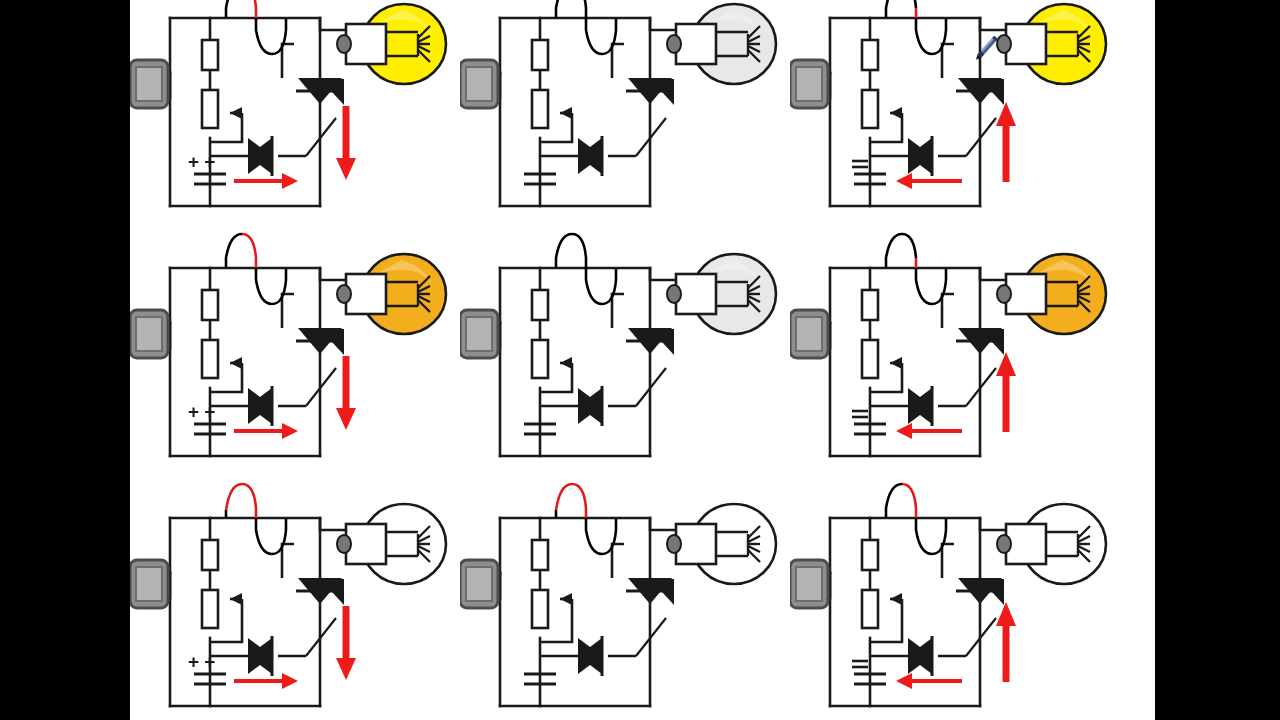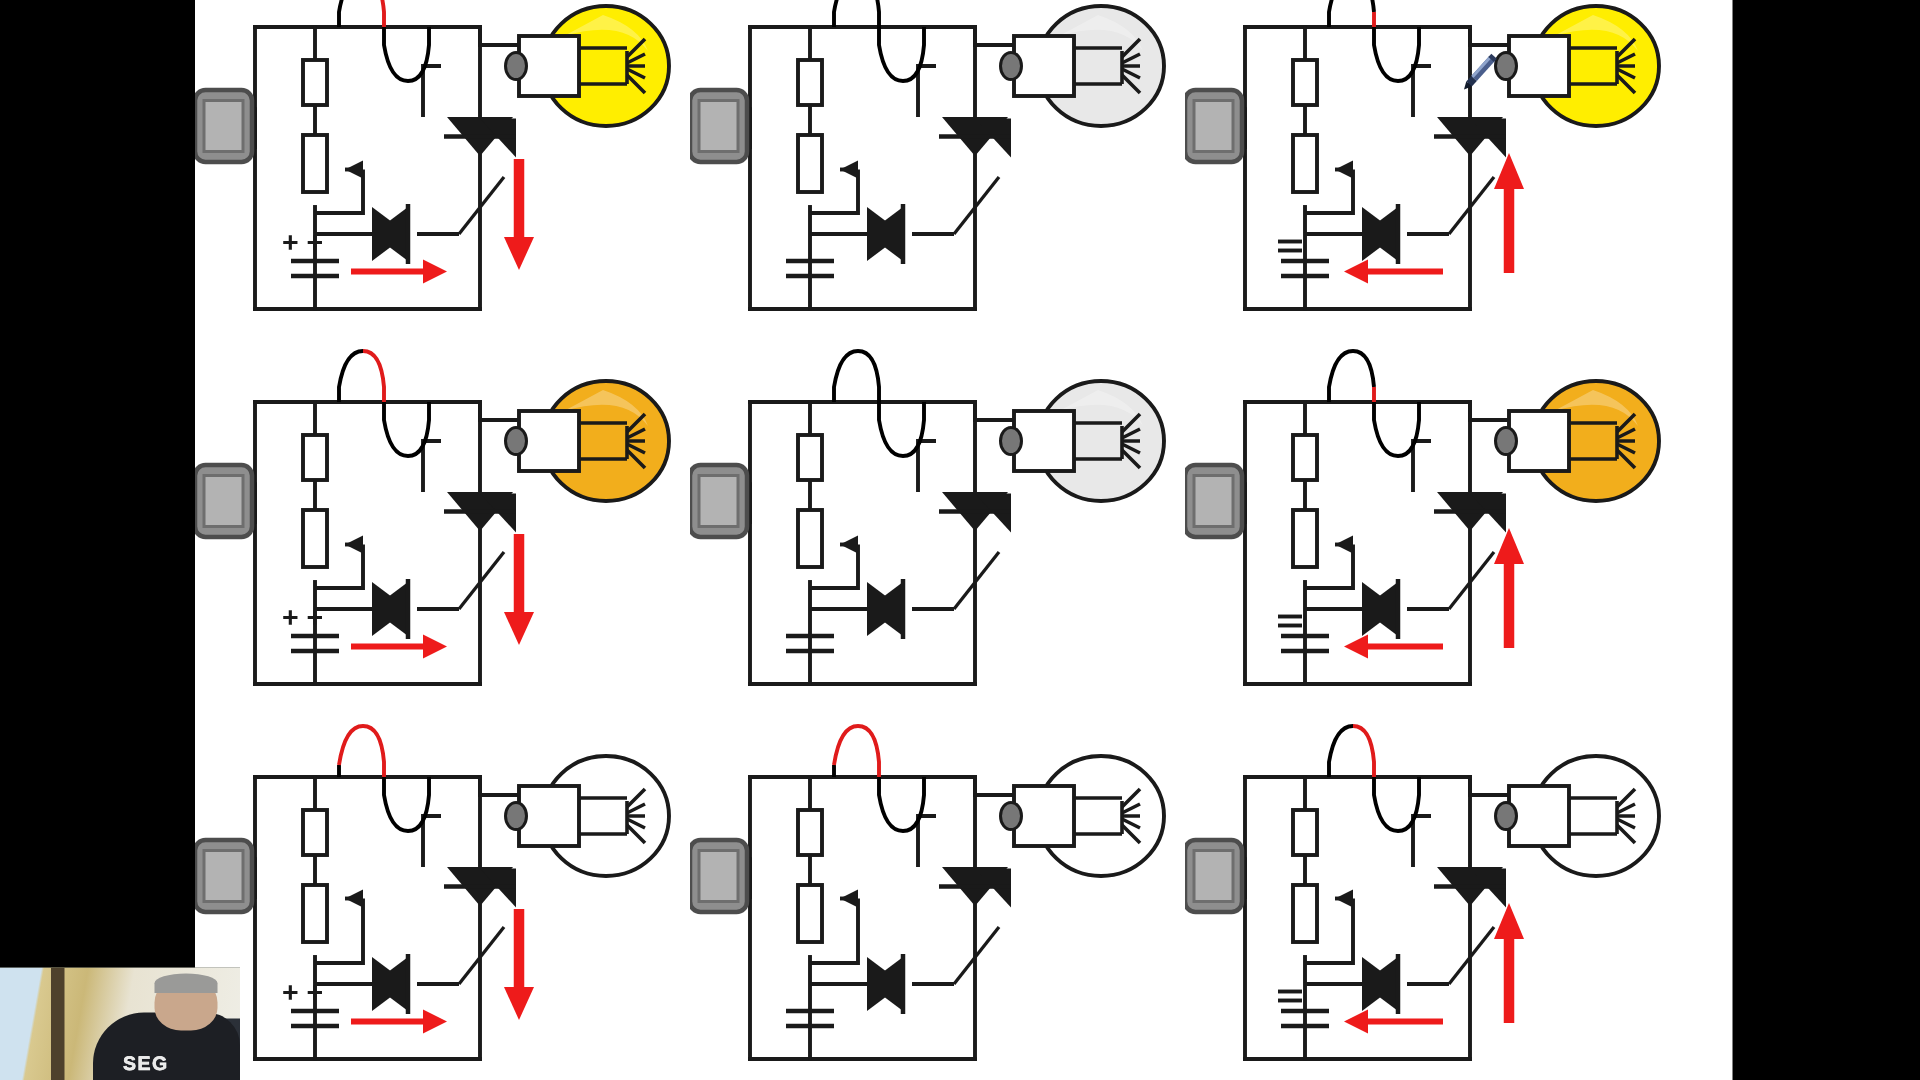--- a/index.html
+++ b/index.html
@@ -715,29 +715,20 @@
           <g>
             <rect x="-22" y="90" width="24" height="7" fill="#f2f2f2" stroke="#5b5b5b" stroke-width="2"></rect>
             <rect x="-22" y="116" width="24" height="7" fill="#f2f2f2" stroke="#5b5b5b" stroke-width="2"></rect>
             <rect x="0" y="82" width="38" height="48" rx="7" fill="#8e8e8e" stroke="#4d4d4d" stroke-width="3"></rect>
             <rect x="6" y="89" width="26" height="34" fill="#b3b3b3" stroke="#6e6e6e" stroke-width="2"></rect>
           </g>
         </svg>
       </div>
     </div>
 
-  <div id="webcam" style="display: block;">
-    <div id="wc-wall"></div>
-    <div id="wc-door"></div>
-    <div id="wc-shoulder"></div>
-    <div id="wc-person"></div>
-    <div id="wc-head"></div>
-    <div id="wc-hair"></div>
-    <div id="wc-shirttext">SEG</div>
-  </div>
 
   <svg id="cursor" viewBox="0 0 34 34" style="display: block;">
     <g transform="rotate(42 17 17)">
       <rect x="15" y="3" width="5" height="18" fill="#4a5e8c"></rect>
       <rect x="15" y="3" width="2" height="18" fill="#8fa4cc"></rect>
       <rect x="15" y="21" width="5" height="5" fill="#23314f"></rect>
       <polygon points="15,26 20,26 17.5,31" fill="#111a2b"></polygon>
       <rect x="15" y="1" width="5" height="3" fill="#2b3a5c"></rect>
     </g>
   </svg>

